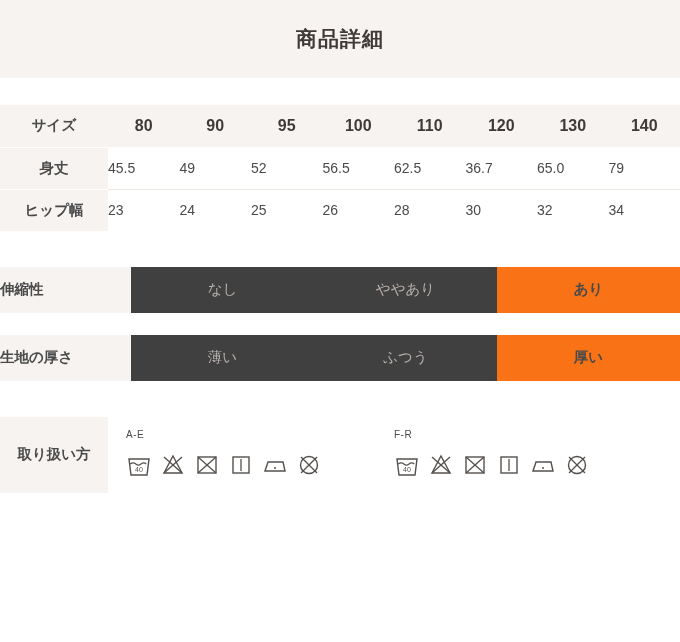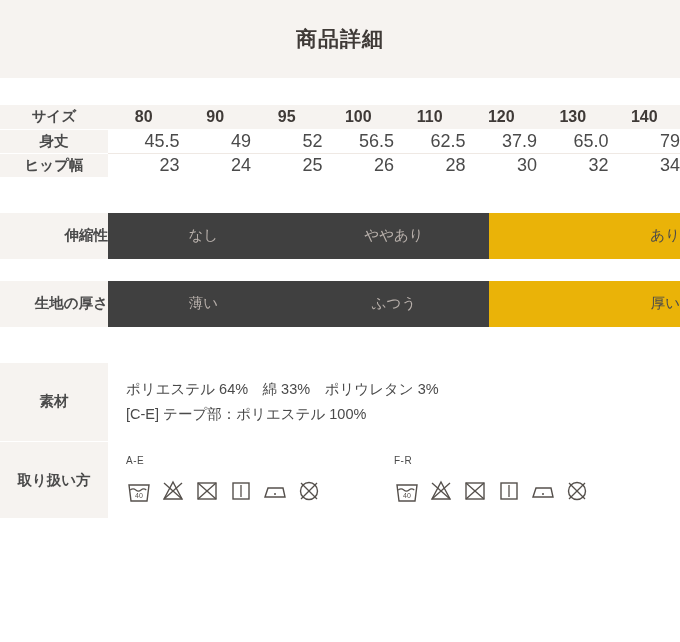--- a/index.html
+++ b/index.html
@@ -40,69 +40,68 @@
     table-layout: fixed;
   }
   td, th {
     padding: 0;
     font-weight: normal;
     color: #4a4a4a;
   }
 
   
   .size-table { margin-top: 27px; }
-  .size-table tr { height: 24px; }
+  .size-table tr { height: 42px; }
   .size-table .rowlabel {
     width: 108px;
     background: #f6f3f0;
     text-align: center;
     font-size: 14.5px;
     font-weight: bold;
     color: #4a4a4a;
     border-bottom: 1px solid #ffffff;
   }
   .size-table .hdr {
     background: #f6f3f0;
     text-align: center;
     font-size: 16px;
     font-weight: bold;
     color: #3f3a37;
     border-bottom: 1px solid #ffffff;
   }
   .size-table td.val {
-    text-align: right;
-    font-size: 18px;
+    text-align: left;
+    font-size: 14px;
     color: #4a4a4a;
     border-bottom: 1px solid #efe9e4;
   }
   .size-table tr.hdr-row .rowlabel { border-bottom: 1px solid #ffffff; }
   .size-table tr.last td.val { border-bottom: none; }
 
   
   .prop-table { margin-top: 35px; }
   .prop-table tr { height: 46px; }
   .prop-table .rowlabel {
-    width: 108px;
-    background: #f6f3f0;
-    text-align: right;
+    width: 131px;
+    background: #f6f3f0;
+    text-align: left;
     font-size: 14.5px;
     font-weight: bold;
     color: #4a4a4a;
   }
   .prop-table td.opt {
     text-align: center;
     font-size: 14.5px;
     color: #b8b0ab;
     background: #404040;
   }
   .prop-table td.opt.active {
-    background: #eab308;
-    color: #4a4a4a;
-    font-weight: normal;
-    text-align: right;
+    background: #f97316;
+    color: #4a4a4a;
+    font-weight: bold;
   }
   .prop-gap { height: 10px; }
 
   
   .mat-table { margin-top: 36px; }
   .mat-table .rowlabel {
     width: 108px;
     background: #f6f3f0;
     text-align: center;
     font-size: 14.5px;
@@ -159,21 +158,21 @@
         <td class="hdr">140</td>
       </tr>
 
       <tr>
         <td class="rowlabel">身丈</td>
         <td class="val">45.5</td>
         <td class="val">49</td>
         <td class="val">52</td>
         <td class="val">56.5</td>
         <td class="val">62.5</td>
-        <td class="val">37.9</td>
+        <td class="val">36.7</td>
         <td class="val">65.0</td>
         <td class="val">79</td>
       </tr>
 
 
 
       <tr class="last">
         <td class="rowlabel">ヒップ幅</td>
         <td class="val">23</td>
         <td class="val">24</td>
@@ -206,27 +205,20 @@
         <td class="rowlabel">生地の厚さ</td>
         <td class="opt">薄い</td>
         <td class="opt">ふつう</td>
         <td class="opt active">厚い</td>
       </tr>
     </tbody>
   </table>
 
   <table class="mat-table">
     <tbody>
-      <tr class="mat-materials mat-row-sep">
-        <td class="rowlabel">素材</td>
-        <td class="content">
-          <div>ポリエステル 64%　綿 33%　ポリウレタン 3%</div>
-          <div>[C-E] テープ部：ポリエステル 100%</div>
-        </td>
-      </tr>
 
       <tr class="mat-care">
         <td class="rowlabel">取り扱い方</td>
         <td class="care-cell">
           <div class="care-groups">
 
             <div class="care-group">
               <div class="care-label">A-E</div>
               <div class="care-icons">
 

